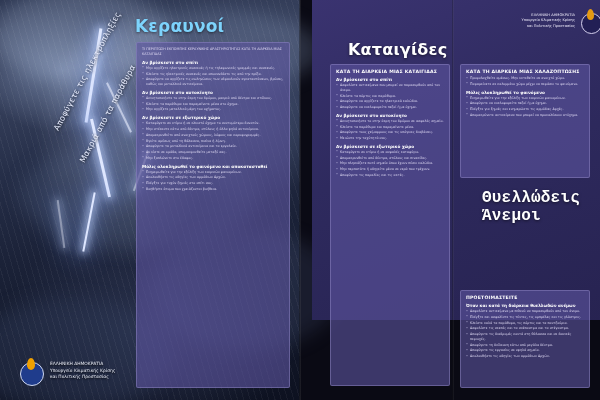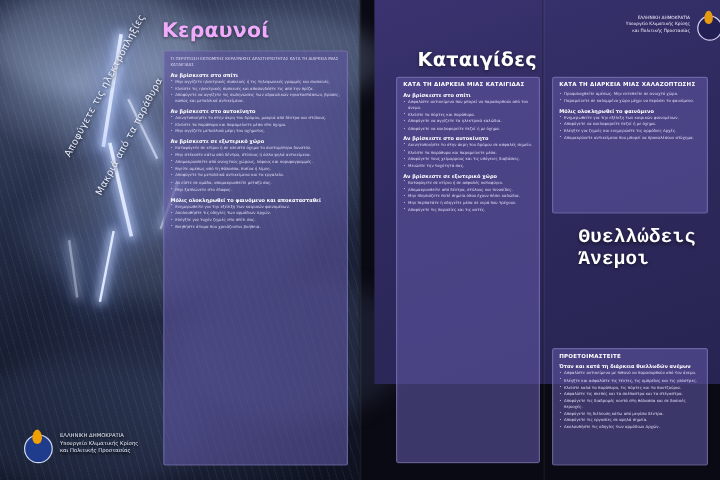--- a/index.html
+++ b/index.html
@@ -81,21 +81,21 @@
   .mini-title{font-size:4.6px;font-weight:bold;color:#fff;margin:0 0 2px 0;letter-spacing:.2px;}
   .mini-sub{font-size:4.2px;font-weight:bold;color:#ffffff;margin:3px 0 1px 0;}
   .mini-text{font-size:3.4px;line-height:1.45;color:#ded9f3;margin:0 0 2px 0;}
   .mini-li{font-size:3.3px;line-height:1.45;color:#ded9f3;margin:0 0 1px 0;padding-left:4px;position:relative;}
   .mini-li:before{content:"•";position:absolute;left:0;top:-.5px;color:#cfc8ee;}
 
   .big-head{
     position:absolute;color:#fff;font-size:16px;font-weight:bold;
     letter-spacing:.2px;text-shadow:0 1px 3px rgba(0,0,0,.55);
   }
-  .kerav-head{left:135px;top:16px;font-size:17px;color:#f0abfc;}
+  .kerav-head{left:135px;top:16px;font-size:17px;color:#7dd3fc;}
 
   
   .emblem-right{position:absolute;right:10px;top:8px;display:flex;align-items:center;gap:5px;}
   .emb-txt2{color:#efecfb;font-size:3.6px;line-height:1.5;text-align:right;}
   .emb2{width:22px;height:26px;position:relative;}
   .emb2-circle{position:absolute;left:1px;top:5px;width:19px;height:19px;border-radius:50%;background:#221f55;border:1px solid #d5d0ee;}
   .emb2-flame{position:absolute;left:7px;top:1px;width:7px;height:11px;border-radius:50% 50% 50% 50%/60% 60% 40% 40%;background:#e59a12;}
 
   .fold{
     position:absolute;left:299px;top:0;width:2px;height:400px;

